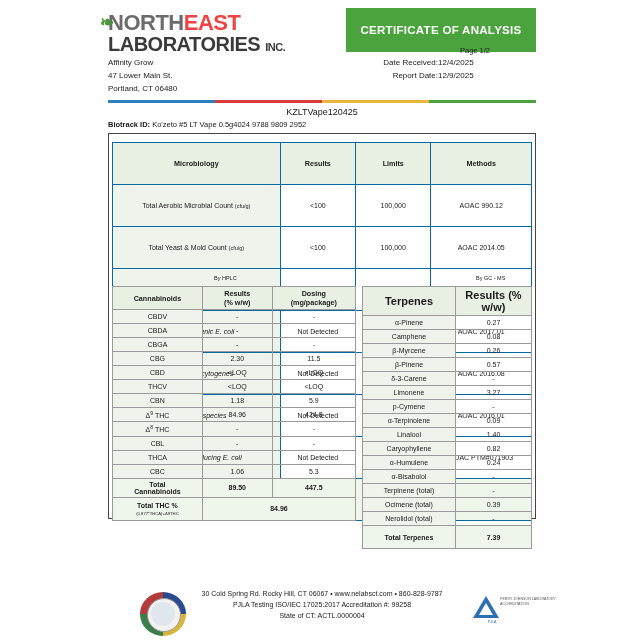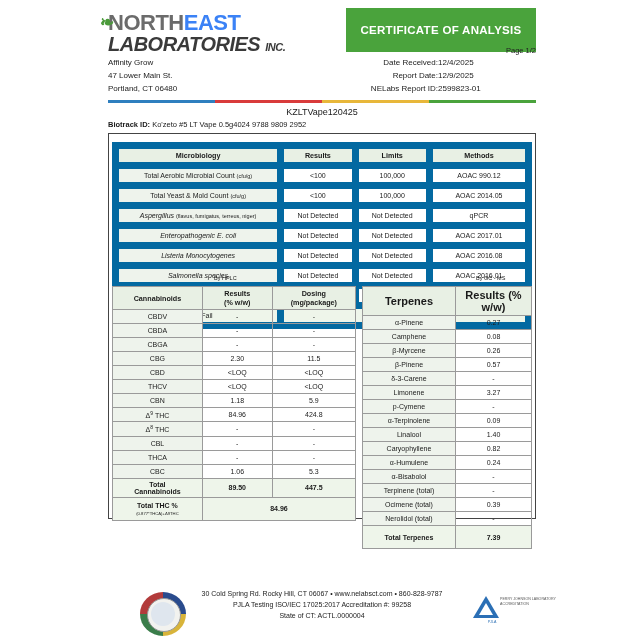--- a/index.html
+++ b/index.html
@@ -11,53 +11,53 @@
     position:relative;
     overflow:hidden;
   }
   .page{position:relative;width:644px;height:644px;}
 
   
   .header{position:absolute;left:0;top:0;width:644px;height:56px;}
   .logo{position:absolute;left:108px;top:10px;width:230px;}
   .logo-line1{font-size:22px;font-weight:bold;letter-spacing:-0.5px;}
   .logo-line1 .ne-dark{color:#6b6b6b;}
-  .logo-line1 .ne-green{color:#3b82f6;}
-  .logo-line2{font-size:20px;font-weight:bold;color:#3a3a3a;letter-spacing:-0.5px;margin-top:-3px;font-style:italic;}
+  .logo-line1 .ne-green{color:#ef4444;}
+  .logo-line2{font-size:20px;font-weight:bold;color:#3a3a3a;letter-spacing:-0.5px;margin-top:-3px;}
   .logo-line2 .inc{font-size:11px;font-weight:bold;color:#3a3a3a;}
   .logo-leaf{position:absolute;left:-8px;top:2px;color:#4a9a3a;font-size:17px;}
 
   .coa-banner{
     position:absolute;left:346px;top:8px;width:190px;height:44px;
     background:#4aa33c;color:#ffffff;
     display:flex;align-items:center;justify-content:center;
     font-size:11.5px;font-weight:bold;letter-spacing:.3px;
   }
-  .page-num{position:absolute;left:460px;top:46px;width:76px;text-align:right;font-size:7.5px;color:#222;}
+  .page-num{position:absolute;left:460px;top:46px;width:76px;font-size:7.5px;color:#222;}
 
   
   .addr{position:absolute;left:108px;top:56px;font-size:8px;line-height:13px;color:#222;}
   .meta{position:absolute;left:346px;top:56px;font-size:8px;line-height:13px;color:#222;text-align:right;}
   .meta .row{display:flex;}
   .meta .k{width:92px;}
   .meta .v{}
 
   
   .rainbow{position:absolute;left:108px;top:100px;width:428px;height:2.5px;display:flex;}
   .rainbow div{height:100%;}
 
   
   .sample-name{position:absolute;left:108px;top:107px;width:428px;text-align:center;font-size:9px;font-weight:normal;}
   .biotrack{position:absolute;left:108px;top:120px;width:428px;display:flex;font-size:7.5px;}
   .hr-dark{position:absolute;left:108px;top:133px;width:428px;height:1px;background:#444;}
 
   
   table{border-collapse:collapse;}
   .micro{position:absolute;left:112px;top:142px;width:420px;font-size:7px;}
-  .micro th,.micro td{border:7px solid #0369a1;padding:2px 3px;text-align:center;height:9px;}
+  .micro th,.micro td{border:1px solid #0369a1;padding:16px 3px;text-align:center;height:9px;}
   .micro thead th{background:#e8f0e4;font-weight:bold;font-size:7.2px;}
   .micro td.name{background:#eef3ec;text-align:center;}
   .micro tr.passrow td{background:#eef5ea;}
   .micro .italic{font-style:italic;}
   .micro .sm{font-size:5.5px;font-style:normal;}
 
   
   .byhplc{position:absolute;left:214px;top:275px;font-size:5.5px;}
   .bygc{position:absolute;left:476px;top:275px;font-size:5.5px;}
 
@@ -123,24 +123,20 @@
 
   <div class="meta">
     <div class="row">
       <div class="k">Date Received:</div>
       <div class="v">12/4/2025</div>
     </div>
     <div class="row">
       <div class="k">Report Date:</div>
       <div class="v">12/9/2025</div>
     </div>
-    <div class="row">
-      <div class="k">NELabs Report ID:</div>
-      <div class="v">2599823-01</div>
-    </div>
   </div>
 
   <div class="rainbow">
     <div style="flex:1;background:#2f7fbf"></div>
     <div style="flex:1;background:#d93b3b"></div>
     <div style="flex:1;background:#e8b73a"></div>
     <div style="flex:1;background:#4aa33c"></div>
   </div>
 
   <div class="sample-name">KZLTVape120425</div>

